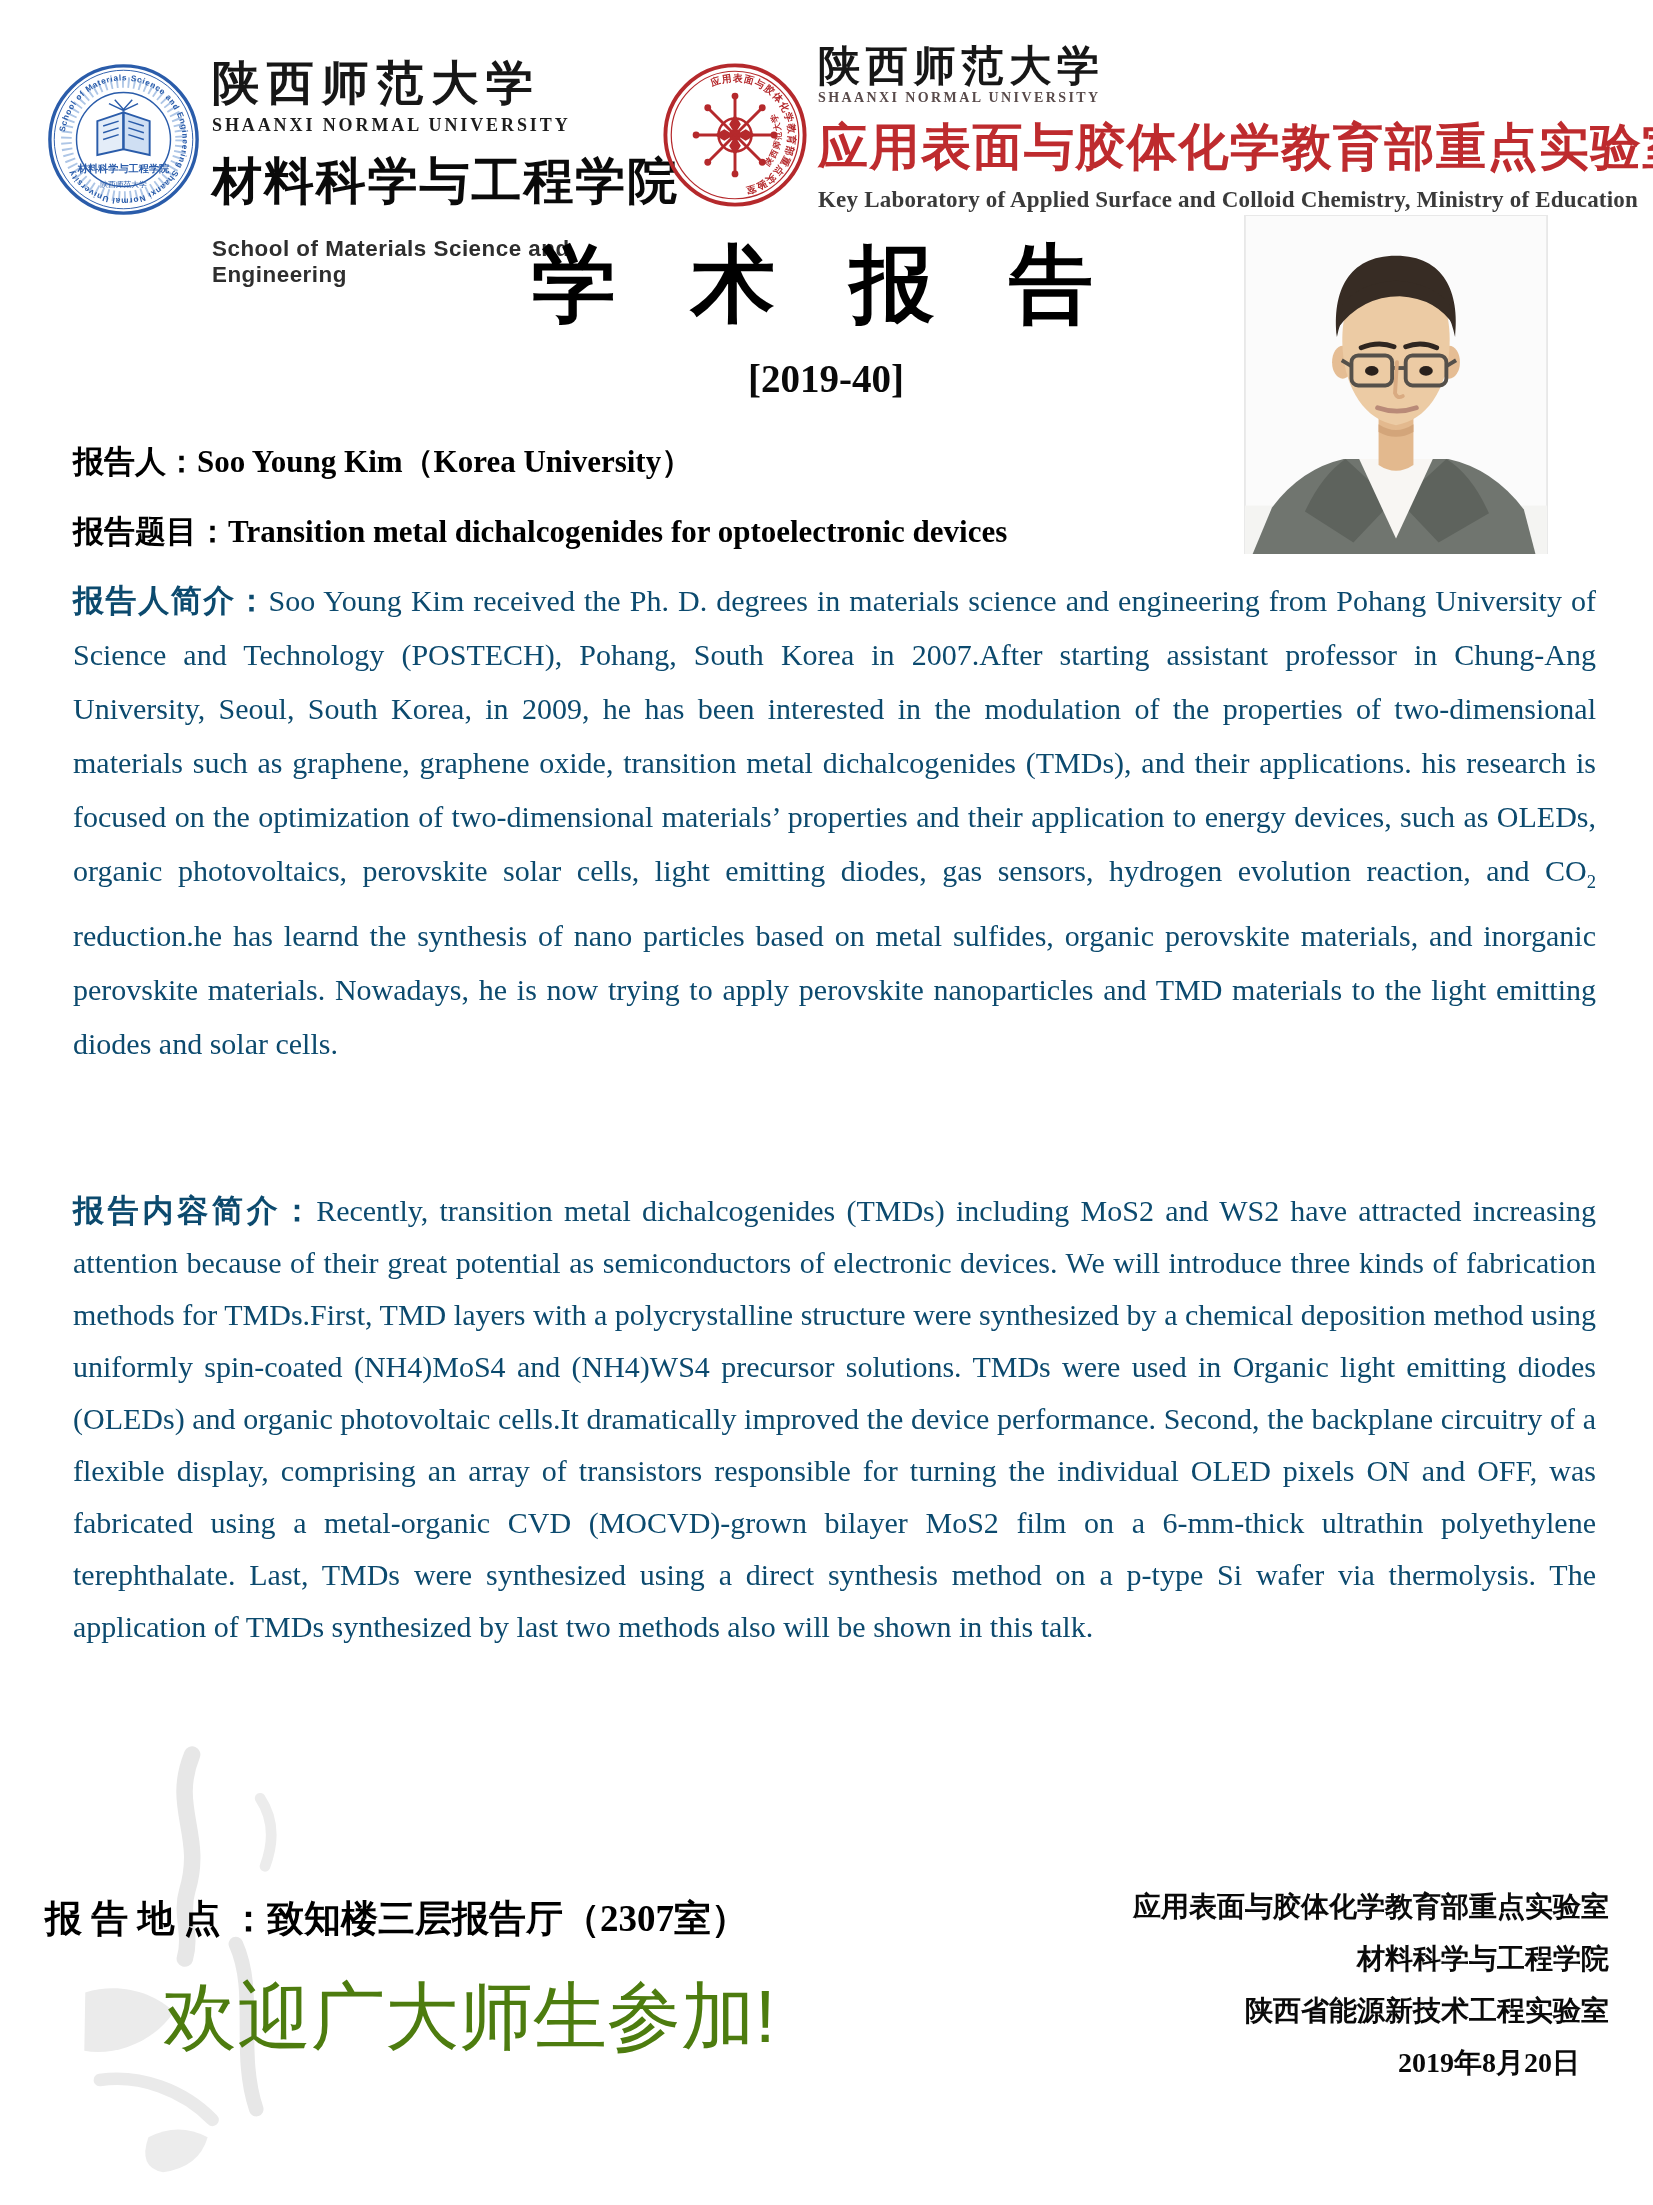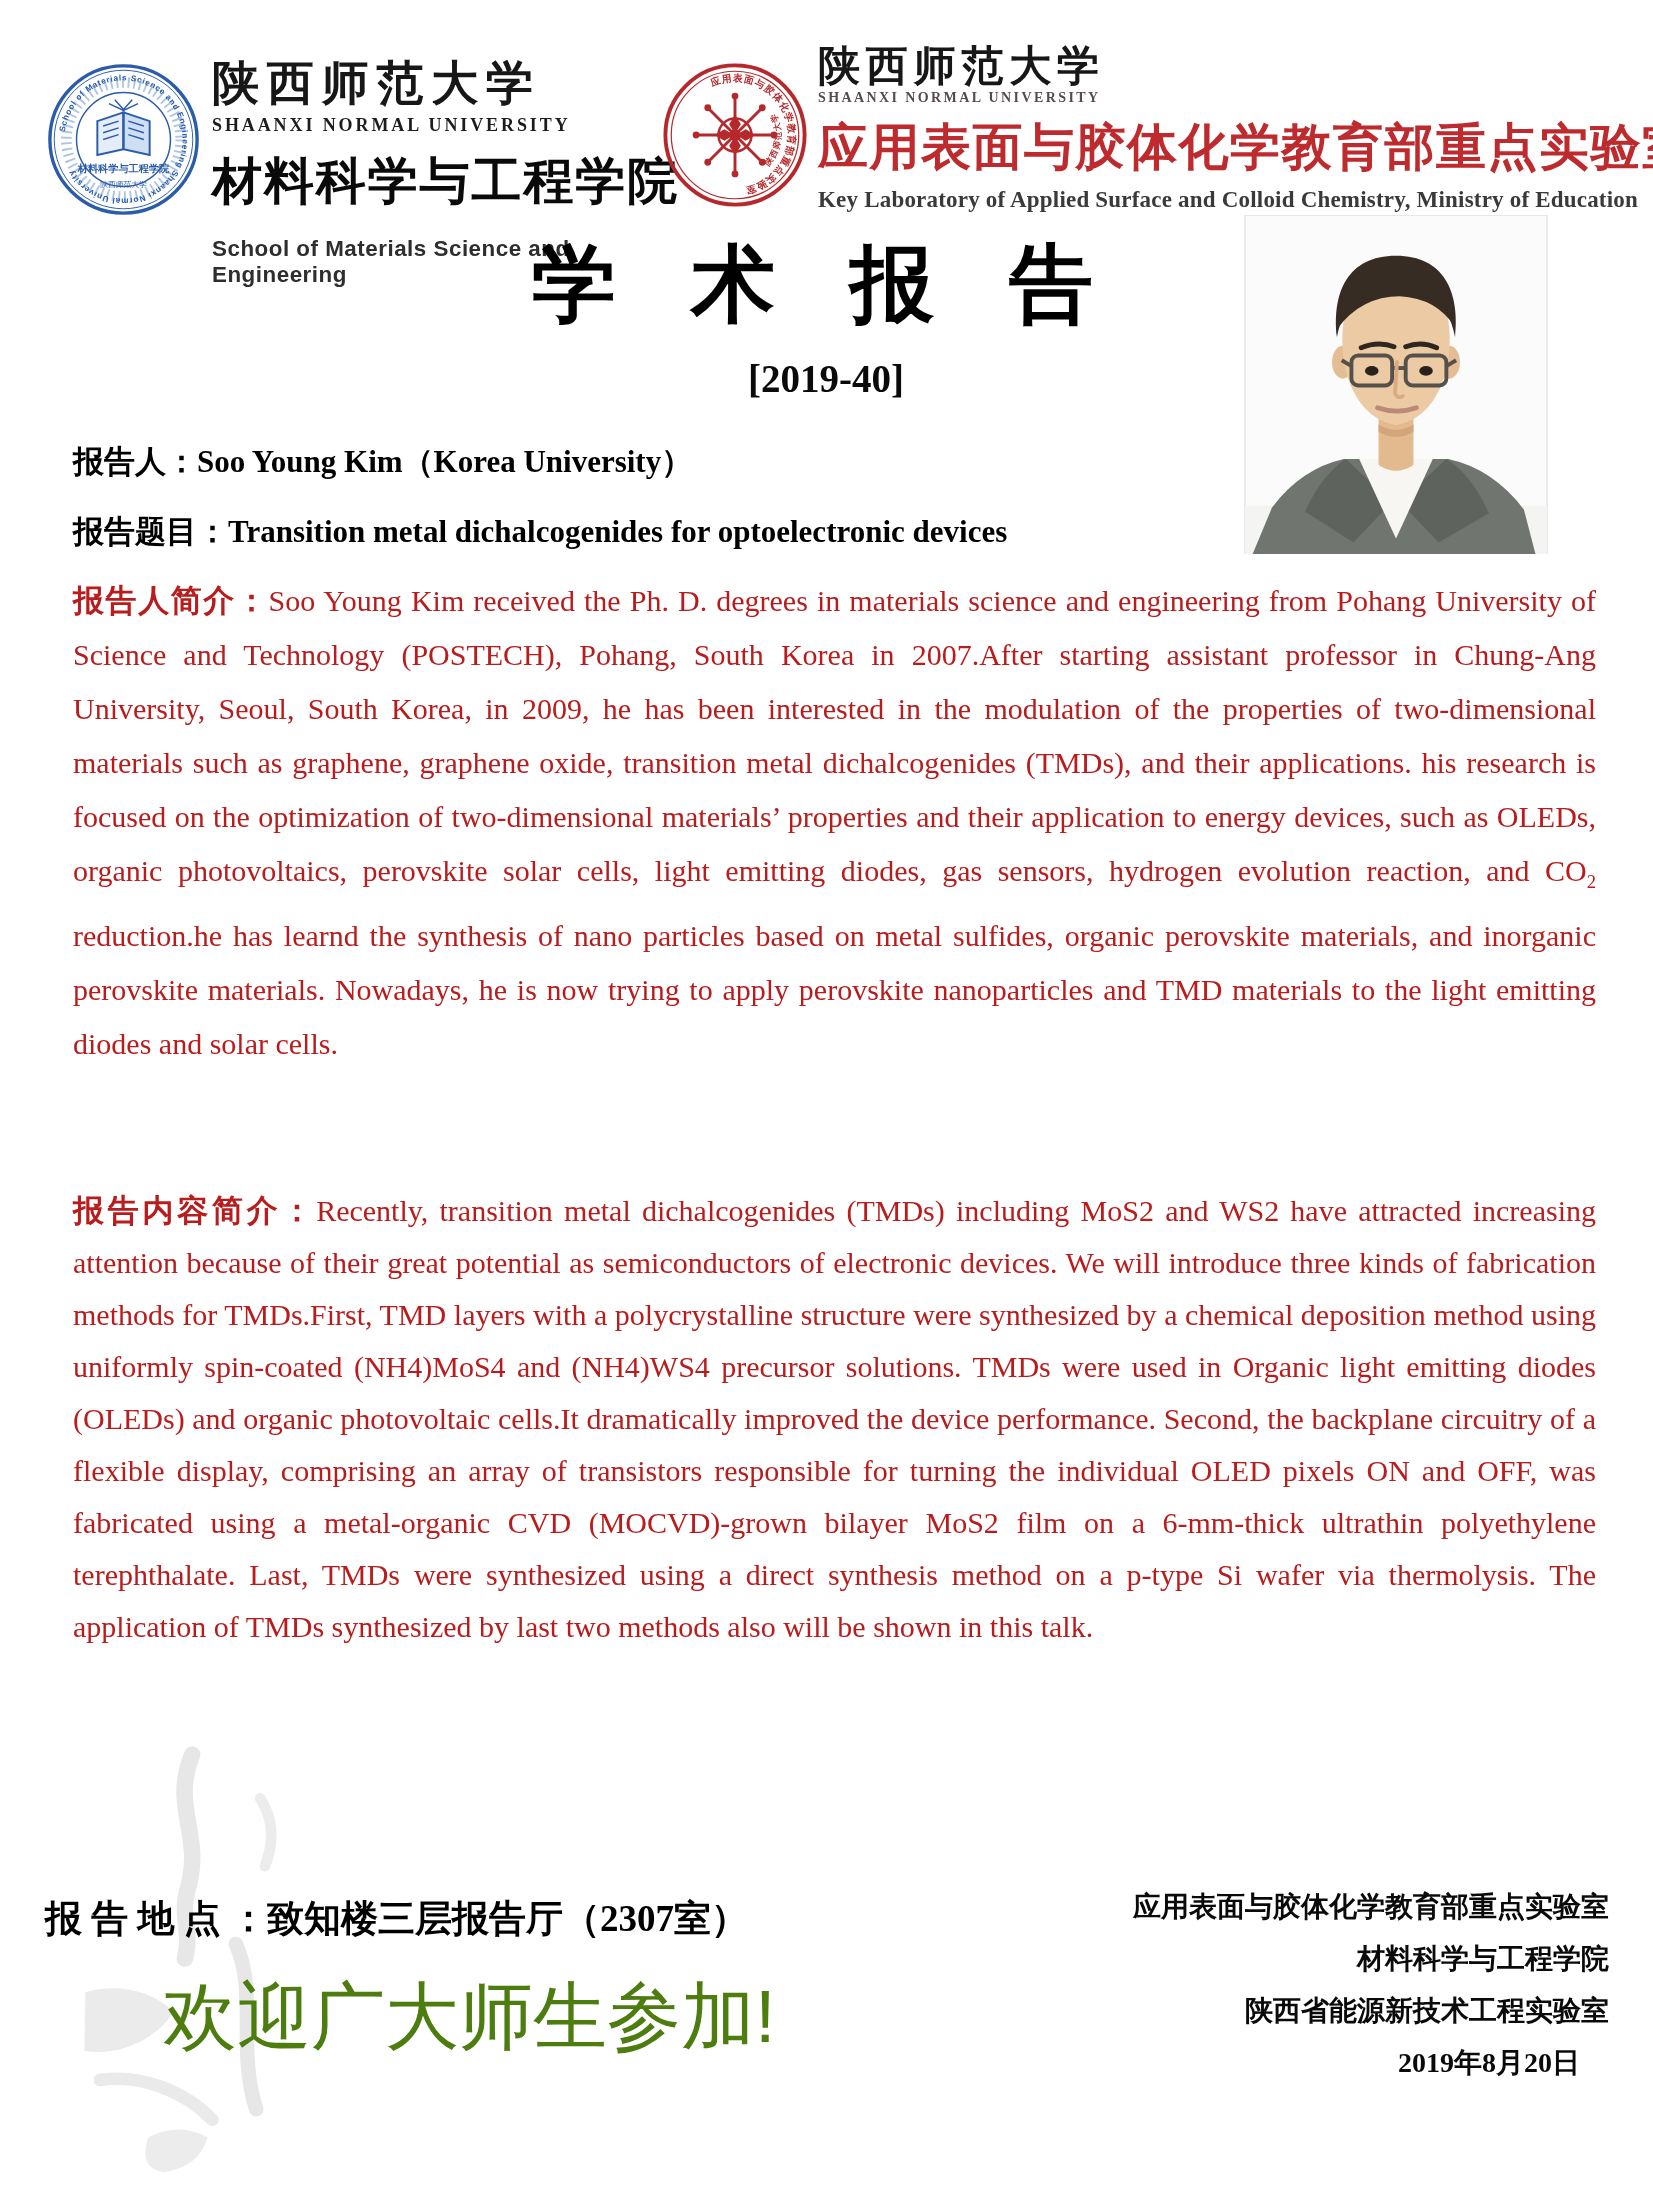--- a/index.html
+++ b/index.html
@@ -67,21 +67,21 @@
 
   
   .info-line { left: 73px; font-size: 31px; font-weight: 700; white-space: nowrap; }
   .speaker-line { top: 441px; }
   .topic-line   { top: 511px; }
   .cjk-label { font-weight: 700; margin-top: 39px; }
 
   
   .para {
     left: 73px; width: 1523px; text-align: justify; text-align-last: left;
-    font-size: 30px; color: #b91c1c;
+    font-size: 30px; color: #0c4a6e;
   }
   .bio-para { top: 574px; line-height: 54px; }
   .abs-para { top: 1185px; line-height: 52px; }
   .para .cjk-label { font-size: 31px; }
   .para sub { font-size: 0.62em; }
 
   
   .time-line, .venue-line {
     left: 45px; font-size: 37px; font-weight: 900; white-space: nowrap; color: #000;
   }

